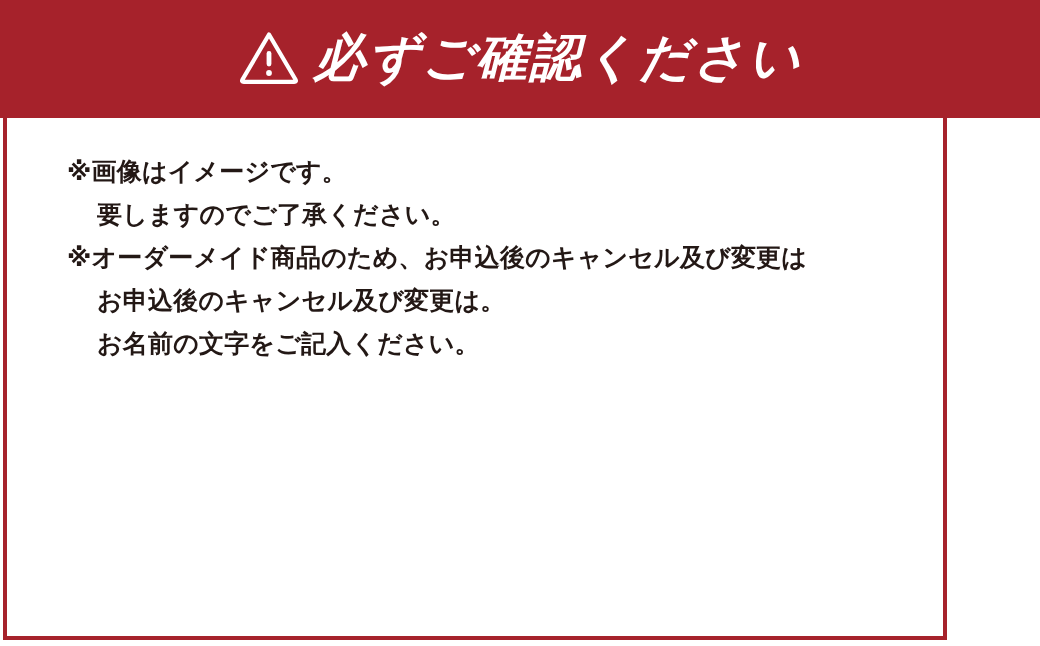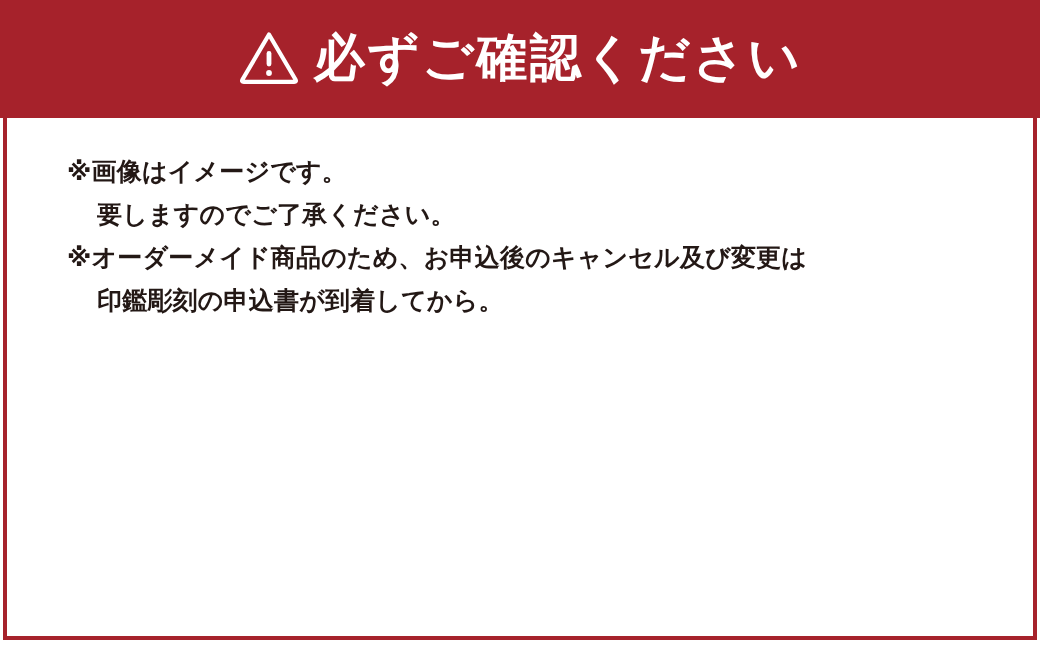--- a/index.html
+++ b/index.html
@@ -35,20 +35,21 @@
     justify-content: center;
     box-sizing: border-box;
   }
 
   .header-inner {
     display: flex;
     align-items: center;
     justify-content: center;
     gap: 14px;
     transform: translateY(-2px);
+    font-style: italic;
   }
 
   .warning-icon {
     display: block;
     width: 62px;
     height: 56px;
     flex: 0 0 auto;
   }
 
   .header-title {
@@ -58,21 +59,21 @@
     letter-spacing: 2.5px;
     line-height: 1;
     white-space: nowrap;
   }
 
   
   .notice-body {
     position: absolute;
     top: 118px;
     left: 3px;
-    width: 1034px;
+    width: 944px;
     height: 522px;
     box-sizing: border-box;
     border: 4px solid #a6222b;
     border-top: 0;
     background: #ffffff;
   }
 
   .notice-list {
     position: absolute;
     top: 32px;
@@ -111,17 +112,18 @@
       </svg>
       <div class="header-title">必ずご確認ください</div>
     </div>
   </div>
 
   <div class="notice-body">
     <ul class="notice-list">
       <li class="notice-item">※画像はイメージです。</li>
       <li class="notice-item indented">要しますのでご了承ください。</li>
       <li class="notice-item">※オーダーメイド商品のため、お申込後のキャンセル及び変更は</li>
-      <li class="notice-item indented">印鑑彫刻の申込書が到着してから。</li>
+      <li class="notice-item indented">お申込後のキャンセル及び変更は。</li>
+      <li class="notice-item indented">お名前の文字をご記入ください。</li>
     </ul>
   </div>
 
 </div>
 
 </body></html>

